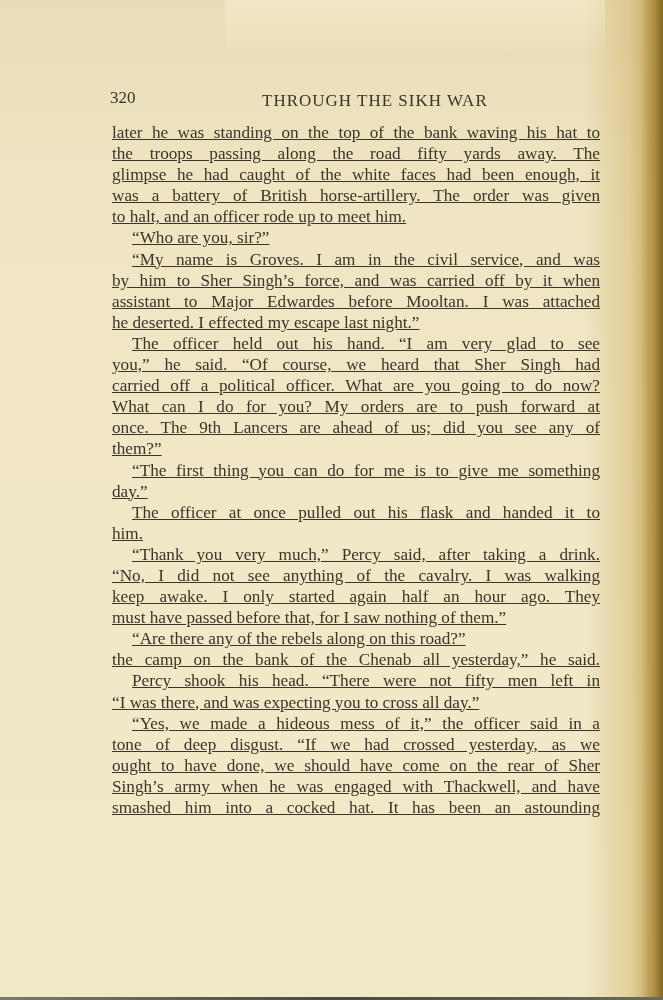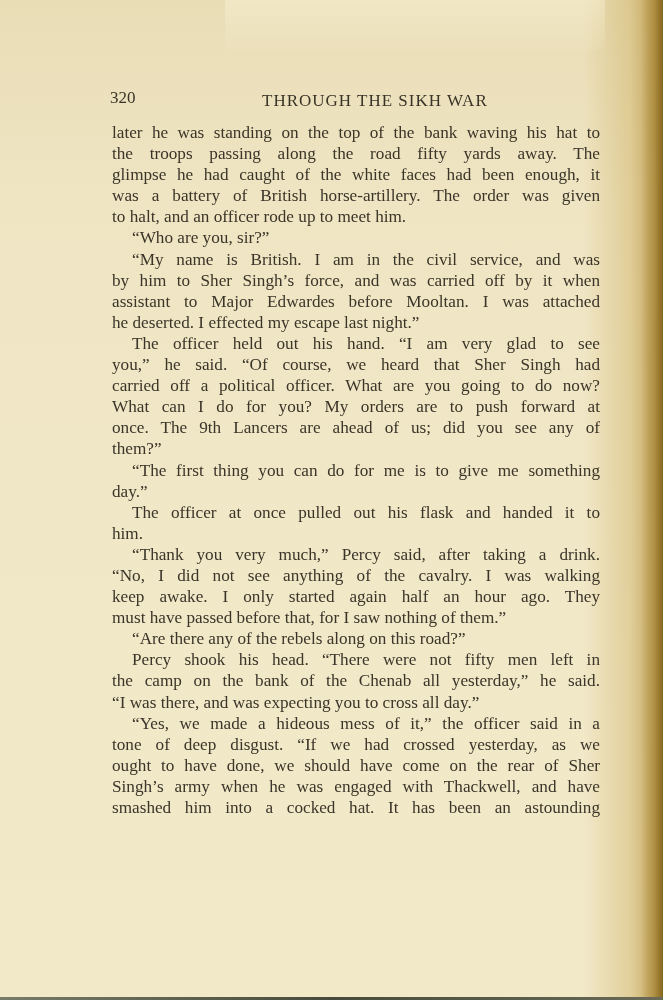--- a/index.html
+++ b/index.html
@@ -61,20 +61,21 @@
       letter-spacing: 1px;
       color: #3a3428;
     }
     .body-text {
       position: absolute;
       left: 112px; top: 122px;
       width: 488px;
       font-size: 17.2px;
       line-height: 21.1px;
       color: #3b3529;
+      text-decoration: underline;
     }
     .line {
       display: block;
       white-space: nowrap;
       text-align: justify;
       text-align-last: justify;
     }
     .line.last {
       text-align-last: left;
     }
@@ -94,41 +95,41 @@
     <span class="running-title">THROUGH THE SIKH WAR</span>
   </div>
 
   <div class="body-text" id="body-text">
       <span class="line">later he was standing on the top of the bank waving his hat to</span>
       <span class="line">the troops passing along the road fifty yards away.  The</span>
       <span class="line">glimpse he had caught of the white faces had been enough, it</span>
       <span class="line">was a battery of British horse-artillery.  The order was given</span>
       <span class="line last">to halt, and an officer rode up to meet him.</span>
       <span class="line indent last">“Who are you, sir?”</span>
-      <span class="line indent">“My name is British.  I am in the civil service, and was</span>
+      <span class="line indent">“My name is Groves.  I am in the civil service, and was</span>
       <span class="line">by him to Sher Singh’s force, and was carried off by it when</span>
       <span class="line">assistant to Major Edwardes before Mooltan.  I was attached</span>
       <span class="line last">he deserted.  I effected my escape last night.”</span>
       <span class="line indent">The officer held out his hand.  “I am very glad to see</span>
       <span class="line">you,” he said.  “Of course, we heard that Sher Singh had</span>
       <span class="line">carried off a political officer.  What are you going to do now?</span>
       <span class="line">What can I do for you?  My orders are to push forward at</span>
       <span class="line">once.  The 9th Lancers are ahead of us; did you see any of</span>
       <span class="line last">them?”</span>
       <span class="line indent">“The first thing you can do for me is to give me something</span>
       <span class="line last">day.”</span>
       <span class="line indent">The officer at once pulled out his flask and handed it to</span>
       <span class="line last">him.</span>
       <span class="line indent">“Thank you very much,” Percy said, after taking a drink.</span>
       <span class="line">“No, I did not see anything of the cavalry.  I was walking</span>
       <span class="line">keep awake.  I only started again half an hour ago.  They</span>
       <span class="line last">must have passed before that, for I saw nothing of them.”</span>
       <span class="line indent last">“Are there any of the rebels along on this road?”</span>
+      <span class="line">the camp on the bank of the Chenab all yesterday,” he said.</span>
       <span class="line indent">Percy shook his head.  “There were not fifty men left in</span>
-      <span class="line">the camp on the bank of the Chenab all yesterday,” he said.</span>
       <span class="line last">“I was there, and was expecting you to cross all day.”</span>
       <span class="line indent">“Yes, we made a hideous mess of it,” the officer said in a</span>
       <span class="line">tone of deep disgust.  “If we had crossed yesterday, as we</span>
       <span class="line">ought to have done, we should have come on the rear of Sher</span>
       <span class="line">Singh’s army when he was engaged with Thackwell, and have</span>
       <span class="line">smashed him into a cocked hat.  It has been an astounding</span>
     </div>
 
   <div class="bottom-strip"></div>
 </div>

